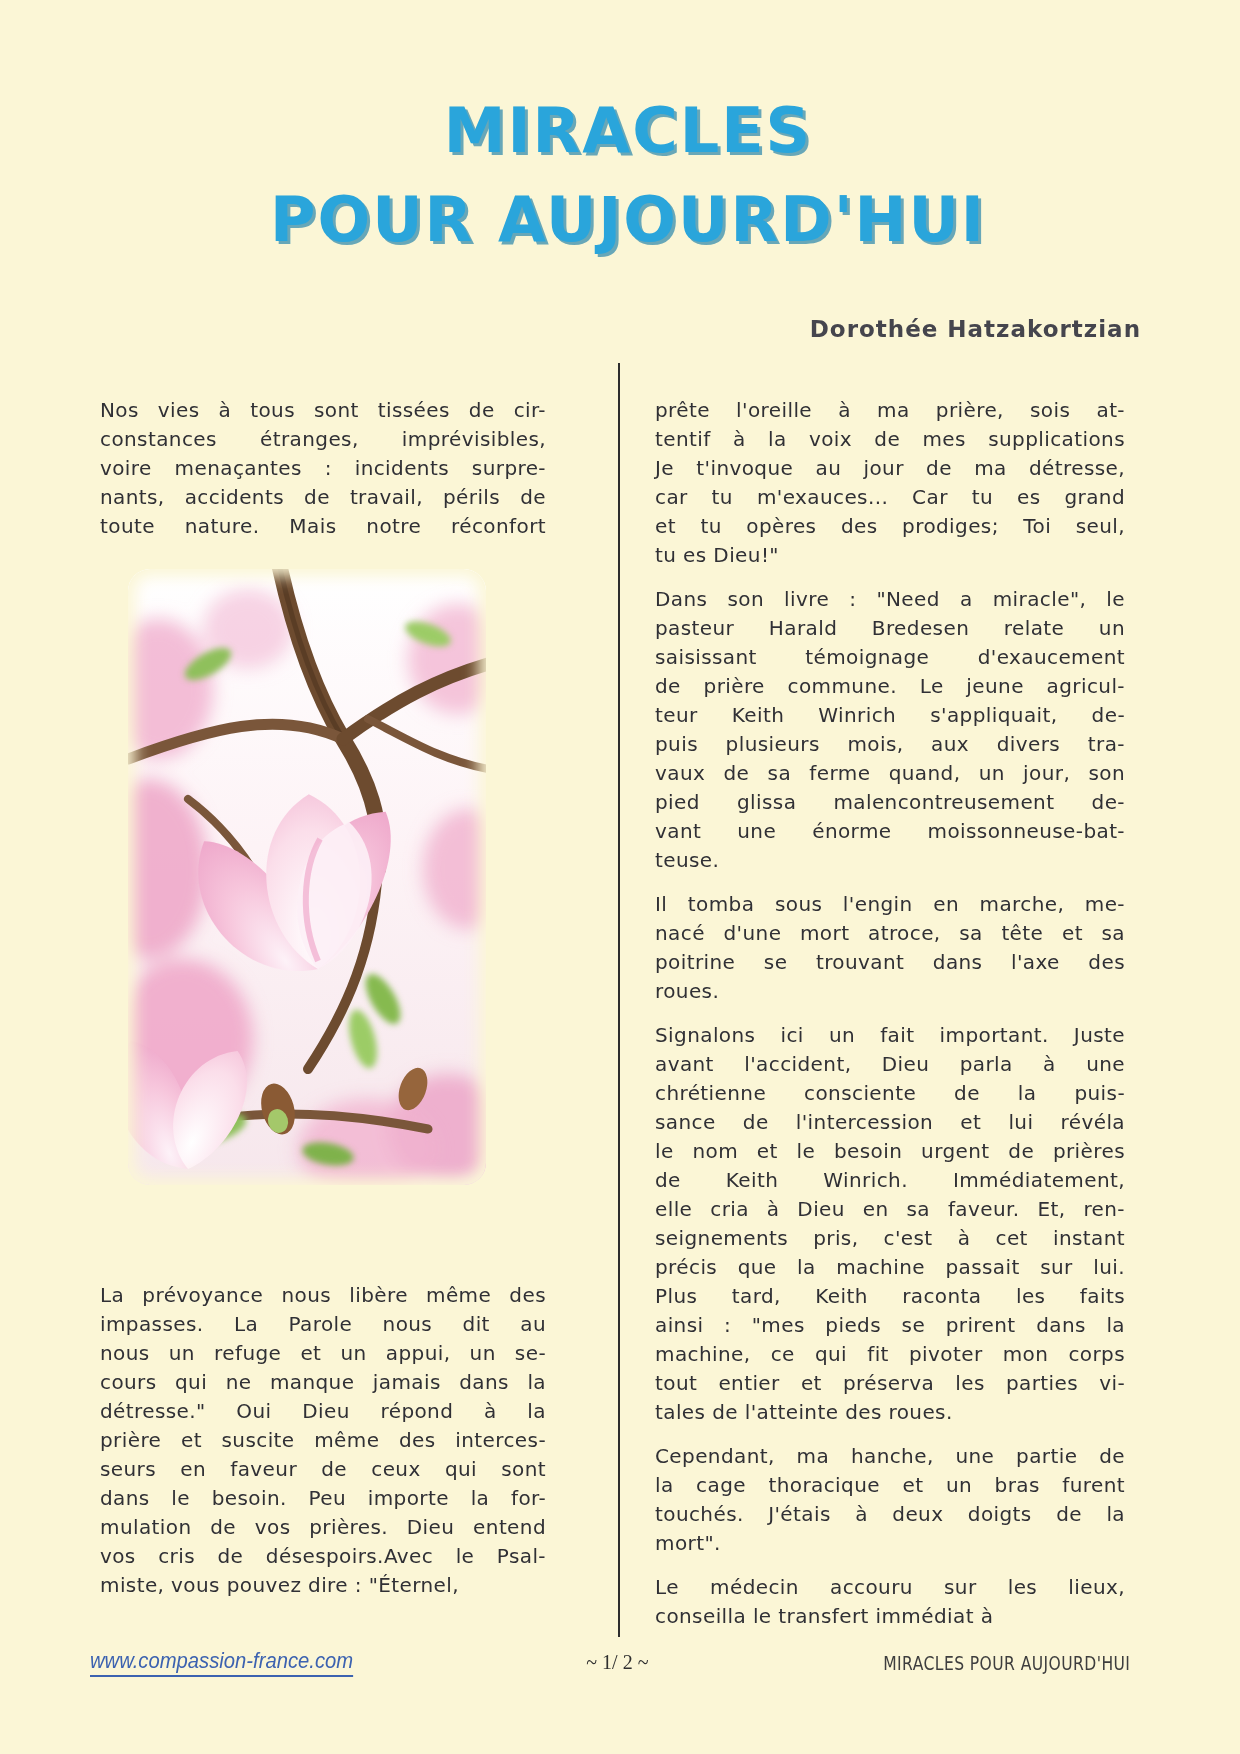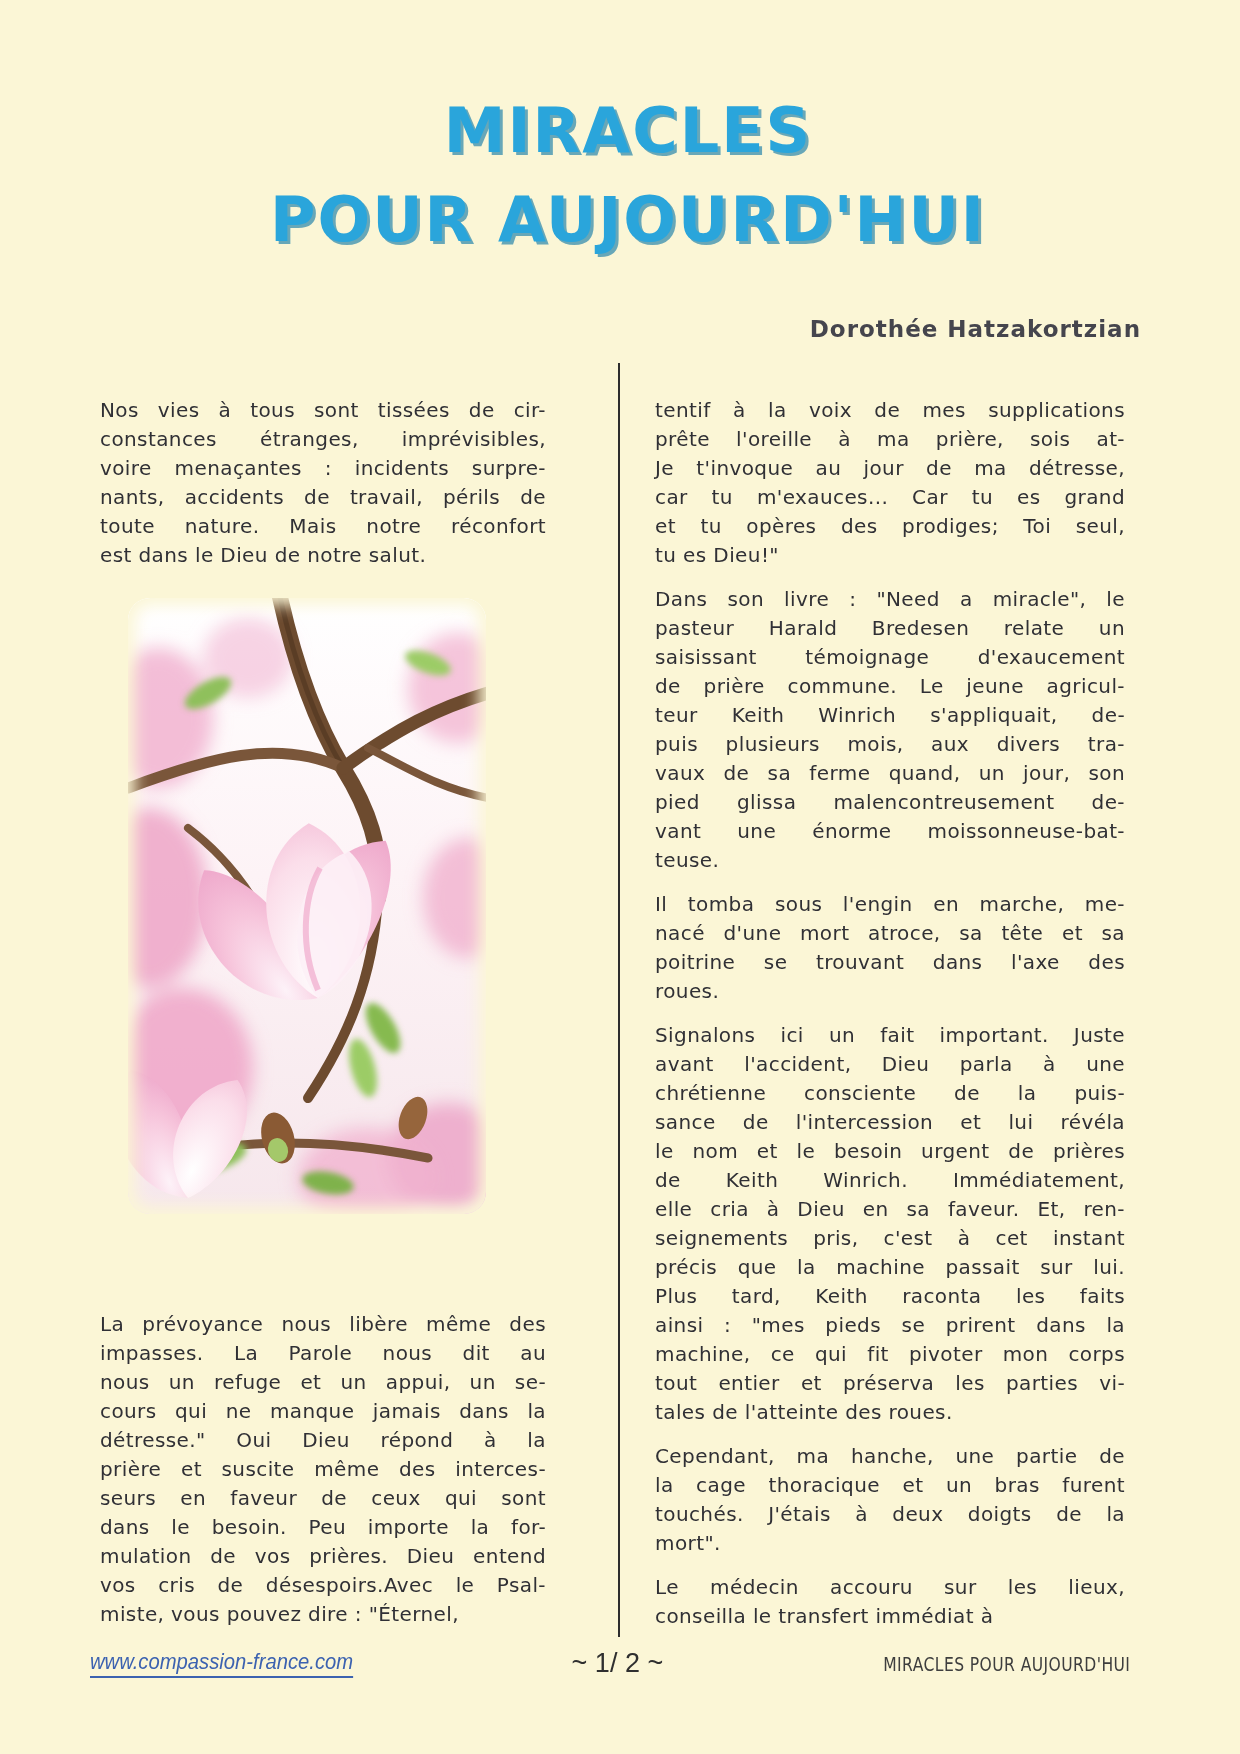--- a/index.html
+++ b/index.html
@@ -44,21 +44,21 @@
     position:absolute; left:90px; width:1040px; top:1648px;
     display:flex; justify-content:space-between; align-items:center;gap:11px;
   }
   .website {
     font-family:"Liberation Sans", sans-serif; font-style:italic;
     font-size:22px; color:#3C62B0; text-decoration:none;
     border-bottom:2px solid #3C62B0; padding-bottom:1px;
     transform:scaleX(0.92); transform-origin:left center; display:inline-block;
   }
   .pageind {
-    font-family:Liberation Sans, sans-serif; font-size:27px; color:#2F2F2F;
+    font-family:Liberation Serif, serif; font-size:20px; color:#2F2F2F;
     margin-left:30px;
   }
   .runtitle {
     font-size:19px; color:#3E3E3E; letter-spacing:0.5px;
     transform:scaleX(0.82); transform-origin:right center; display:inline-block;
   }
 </style>
 </head>
 <body>
 
@@ -73,21 +73,20 @@
 
   <div class="divider"></div>
 
   <div class="col col-left">
     <div>
         <div class="line just">Nos vies à tous sont tissées de cir-</div>
         <div class="line just">constances étranges, imprévisibles,</div>
         <div class="line just">voire menaçantes : incidents surpre-</div>
         <div class="line just">nants, accidents de travail, périls de</div>
         <div class="line just">toute nature. Mais notre réconfort</div>
-        <div class="line">est dans le Dieu de notre salut.</div>
       </div>
 
     <div class="photo" role="img" aria-label="magnolia-blossoms">
       <svg viewBox="0 0 358 616" preserveAspectRatio="none">
         <defs>
           <linearGradient id="sky" x1="0" y1="0" x2="0" y2="1">
             <stop offset="0" stop-color="#ffffff"></stop>
             <stop offset="0.45" stop-color="#fdf3f6"></stop>
             <stop offset="1" stop-color="#f6e7ec"></stop>
           </linearGradient>
@@ -172,22 +171,22 @@
         <div class="line just">seurs en faveur de ceux qui sont</div>
         <div class="line just">dans le besoin. Peu importe la for-</div>
         <div class="line just">mulation de vos prières. Dieu entend</div>
         <div class="line just">vos cris de désespoirs.Avec le Psal-</div>
         <div class="line">miste, vous pouvez dire : "Éternel,</div>
       </div>
   </div>
 
   <div class="col col-right">
       <div class="para">
+        <div class="line just">prête l'oreille à ma prière, sois at-</div>
         <div class="line just">tentif à la voix de mes supplications</div>
-        <div class="line just">prête l'oreille à ma prière, sois at-</div>
         <div class="line just">Je t'invoque au jour de ma détresse,</div>
         <div class="line just">car tu m'exauces... Car tu es grand</div>
         <div class="line just">et tu opères des prodiges; Toi seul,</div>
         <div class="line">tu es Dieu!"</div>
       </div>
       <div class="para">
         <div class="line just">Dans son livre : "Need a miracle", le</div>
         <div class="line just">pasteur Harald Bredesen relate un</div>
         <div class="line just">saisissant témoignage d'exaucement</div>
         <div class="line just">de prière commune. Le jeune agricul-</div>

